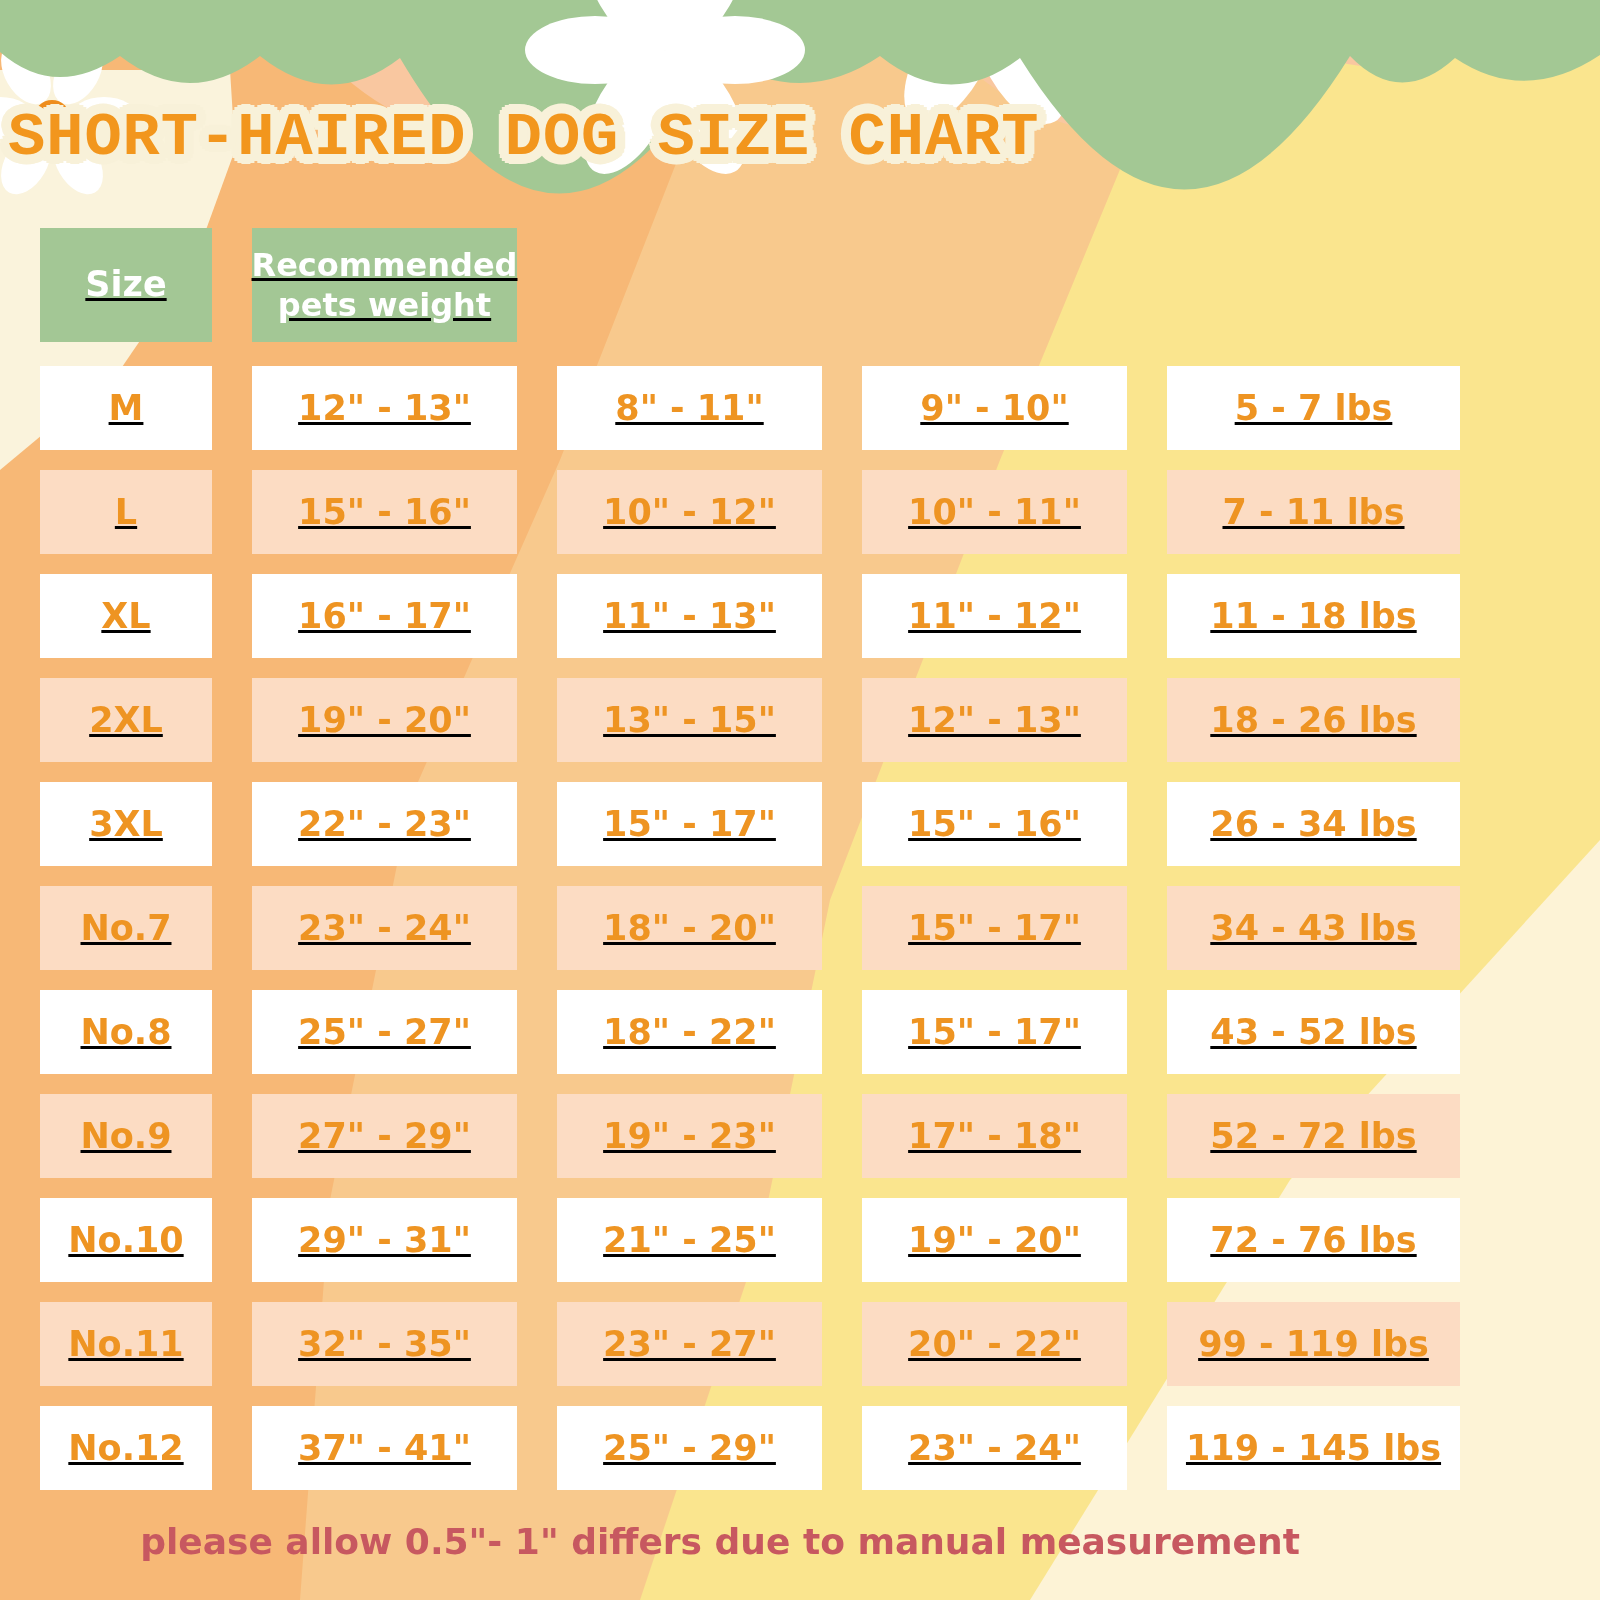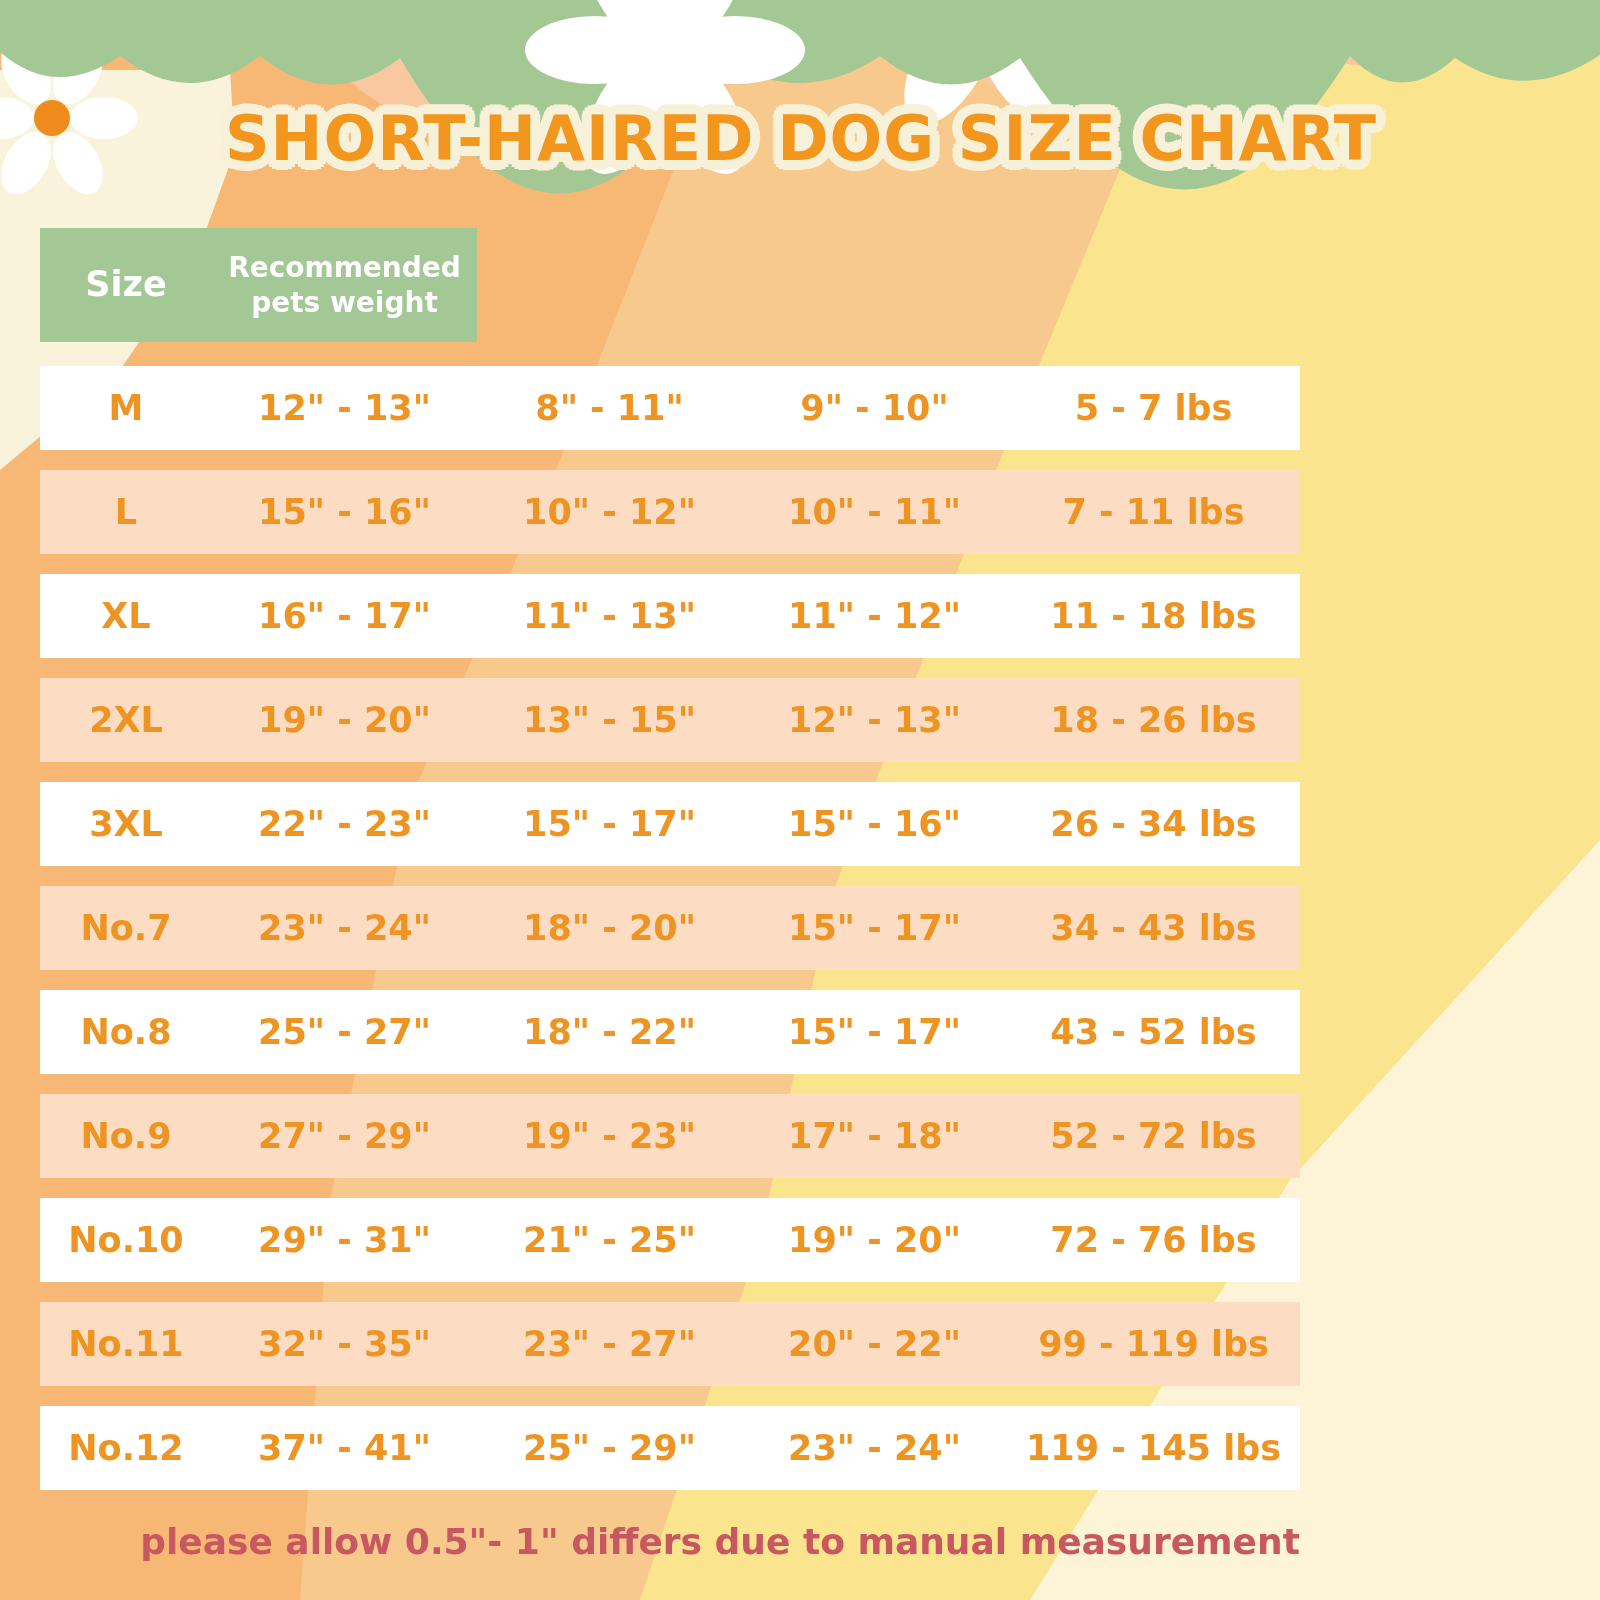--- a/index.html
+++ b/index.html
@@ -19,38 +19,39 @@
   .bg-deep{background:var(--bg-orange);
     clip-path:polygon(0 0,740px 0,560px 460px,410px 800px,330px 1200px,300px 1600px,0 1600px);}
   .bg-cream{background:var(--bg-cream);
     clip-path:polygon(0 70px,230px 70px,235px 150px,195px 260px,120px 370px,0 470px);}
   .bg-yellow{background:var(--bg-yellow);
     clip-path:polygon(1190px 0,1600px 0,1600px 1600px,640px 1600px,760px 1240px,830px 900px,1000px 460px);}
   .bg-pale{background:var(--bg-pale);
     clip-path:polygon(1600px 840px,1600px 1600px,1030px 1600px,1290px 1180px);}
   .top-decor{position:absolute;top:0;left:0;}
   .page-title{
-    position:absolute; top:102px; left:16px; width:1570px; text-align:center;
+    position:absolute; top:102px; left:8px; width:1570px; 
     font-size:62px; font-weight:bold; letter-spacing:1px; color:var(--title-orange);
     text-shadow:
       10px 0 #f8f1d9, 9px 4px #f8f1d9, 7px 7px #f8f1d9, 4px 9px #f8f1d9,
       0 10px #f8f1d9, -4px 9px #f8f1d9, -7px 7px #f8f1d9, -9px 4px #f8f1d9,
       -10px 0 #f8f1d9, -9px -4px #f8f1d9, -7px -7px #f8f1d9, -4px -9px #f8f1d9,
       0 -10px #f8f1d9, 4px -9px #f8f1d9, 7px -7px #f8f1d9, 9px -4px #f8f1d9;
+    font-family: Liberation Mono, monospace;
   }
   .table-wrap{position:absolute; left:40px; top:228px; width:1420px;}
-  .grid{display:grid; grid-template-columns:172px 265px 265px 265px 293px; }
+  .grid{display:grid; grid-template-columns:172px 265px 265px 265px 293px; column-gap:40px;text-decoration:underline;}
   .header-grid{grid-auto-rows:114px; margin-bottom:24px;}
   .body-grid{grid-auto-rows:84px; row-gap:20px;}
   .hcell{
     background:var(--header-green); color:#ffffff; font-weight:bold; font-size:35px;
     display:flex; align-items:center; justify-content:center; text-align:center;
     line-height:1.25; padding:0 14px; box-sizing:border-box;
   }
-  .hcell:last-child{font-size:28px;}
+  .hcell:last-child{font-size:32px;}
   .row{display:contents;}
   .cell{
     display:flex; align-items:center; justify-content:center;
     font-weight:bold; font-size:35px; color:var(--text-orange); white-space:nowrap;
   }
   .row-white .cell{background:var(--row-white);}
   .row-peach .cell{background:var(--row-peach);}
   .footer-note{
     position:absolute; top:1521px; left:40px; width:1360px; text-align:center;
     font-size:36px; font-weight:bold; color:var(--note-rose);

